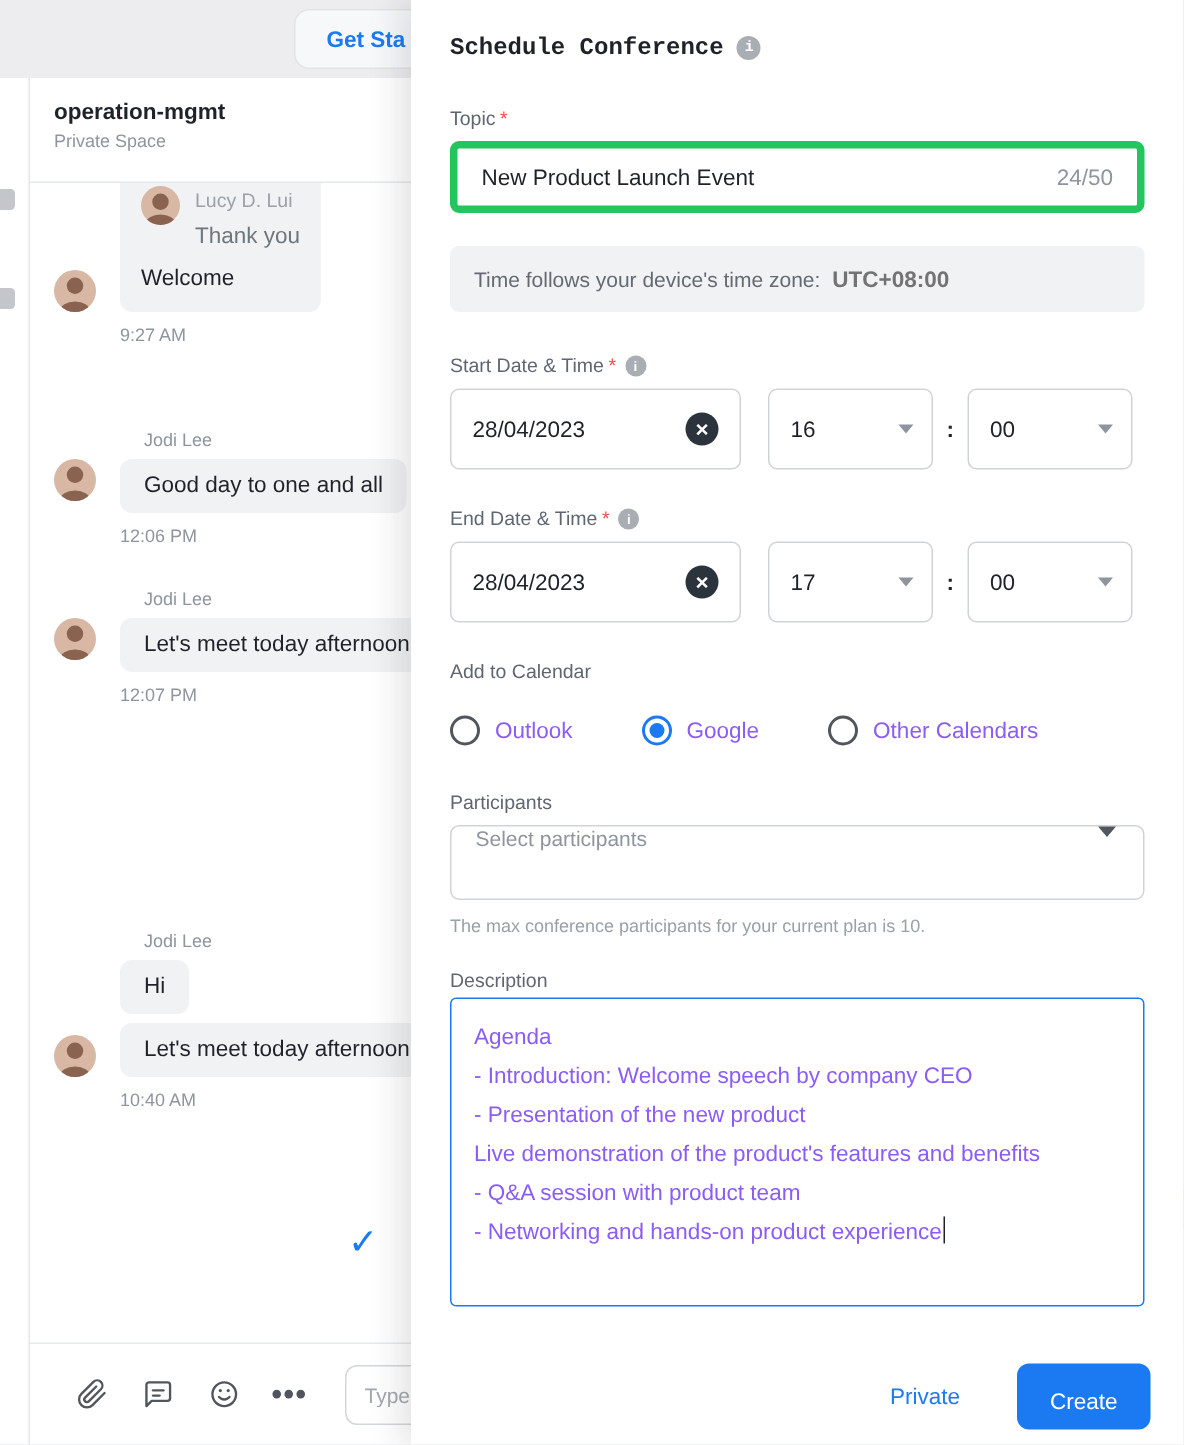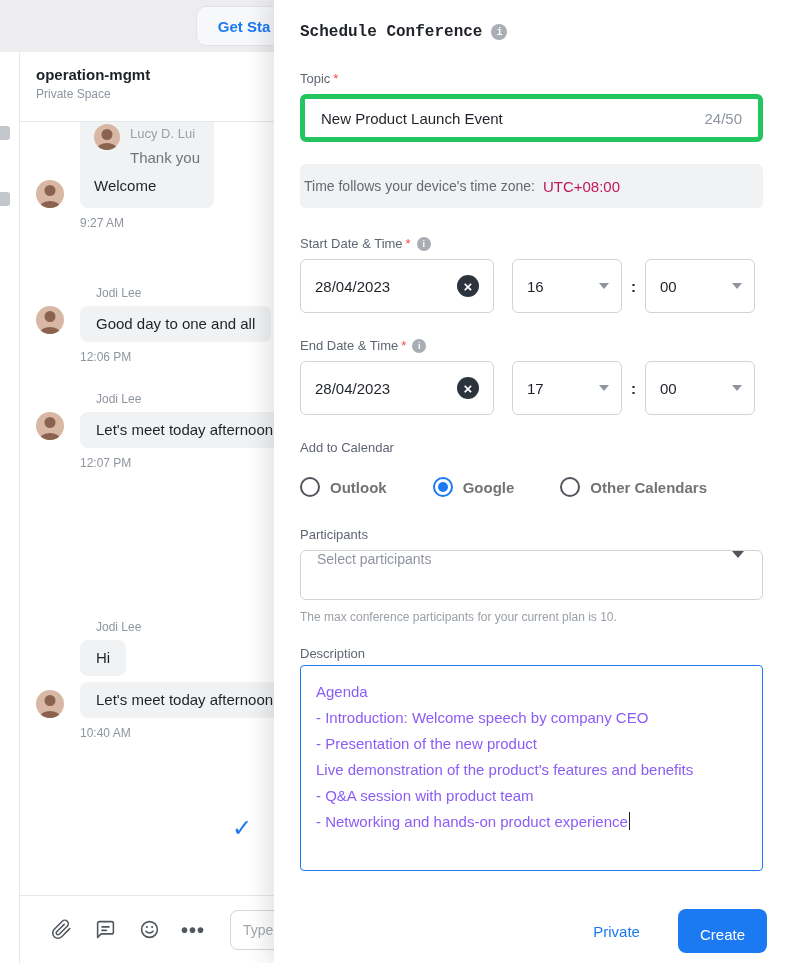--- a/index.html
+++ b/index.html
@@ -62,41 +62,41 @@
     display:inline-flex; align-items:center; justify-content:center; flex:none; cursor:pointer; }
   .info.sm { width:14px; height:14px; font-size:9px; }
   .field-label { display:flex; align-items:center; gap:6px; font-size:13px; color:#5f6672; margin-bottom:8px; }
   .req { color:#f54a45; margin-left:-3px; }
 
   .text-input { border:5px solid #22c55e; border-radius:6px; height:48px; display:flex; align-items:center;
     padding:0 16px; font-size:15px; color:#1f2329; cursor:text; }
   .char-counter { margin-left:auto; color:#8f959e; font-size:15px; }
 
   .tz-bar { margin-top:22px; background:#f1f2f4; border-radius:6px; height:44px; display:flex; align-items:center;
-    padding:0 4px; font-size:14px; color:#646a73; }
-  .tz-value { font-weight:400; font-size:15px; color:#be185d; margin-left:8px; }
+    padding:0 16px; font-size:14px; color:#646a73; }
+  .tz-value { font-weight:700; font-size:15px; color:#737373; margin-left:8px; }
 
   .section { margin-top:28px; }
   .dt-row { display:flex; align-items:center; }
   .date-input { width:194px; height:54px; border:1px solid #d0d3d6; border-radius:6px; display:flex; align-items:center;
     padding:0 14px; font-size:15px; color:#1f2329; cursor:text; }
   .clear-btn { margin-left:auto; width:22px; height:22px; border-radius:50%; background:#2b333d; color:#fff;
     display:flex; align-items:center; justify-content:center; font-size:15px; font-weight:700; line-height:1; cursor:pointer; border:none; }
   .select-box { width:110px; height:54px; border:1px solid #d0d3d6; border-radius:6px; display:flex; align-items:center;
     padding:0 12px 0 14px; font-size:15px; color:#1f2329; cursor:pointer; margin-left:18px; }
   .chev { margin-left:auto; width:0; height:0; border-left:5px solid transparent; border-right:5px solid transparent;
     border-top:6px solid #8f959e; }
   .colon { margin:0 9px 0 9px; font-size:15px; font-weight:700; color:#1f2329; }
 
   .radio-row { display:flex; align-items:center; gap:46px; margin-top:22px; }
   .radio-item { display:flex; align-items:center; gap:10px; cursor:pointer; }
   .radio { width:20px; height:20px; border-radius:50%; border:2px solid #51565d; position:relative; flex:none; background:#fff; }
   .radio.selected { border-color:#1b7af2; }
   .radio.selected::after { content:""; position:absolute; inset:3px; border-radius:50%; background:#1b7af2; }
-  .radio-label { font-size:15px; color:#737373;font-weight:bold; }
+  .radio-label { font-size:15px; color:#8b5cf6; }
 
   .participants-select { height:50px; border:1px solid #d0d3d6; border-radius:6px; display:flex; align-items:flex-start;
     padding:0 18px 0 16px; cursor:pointer; }
   .placeholder-text { font-size:14px; color:#8f959e; }
   .chev-big { margin-left:auto; width:0; height:0; border-left:6px solid transparent; border-right:6px solid transparent;
     border-top:7px solid #51565d; }
   .field-note { margin-top:10px; font-size:12px; color:#9aa0a8; }
 
   .desc-editor { margin-top:4px; border:1.5px solid #1b7af2; border-radius:4px; height:206px; padding:13px 15px;
     font-size:15px; line-height:26px; color:#8b5cf6; overflow:hidden; cursor:text; }

